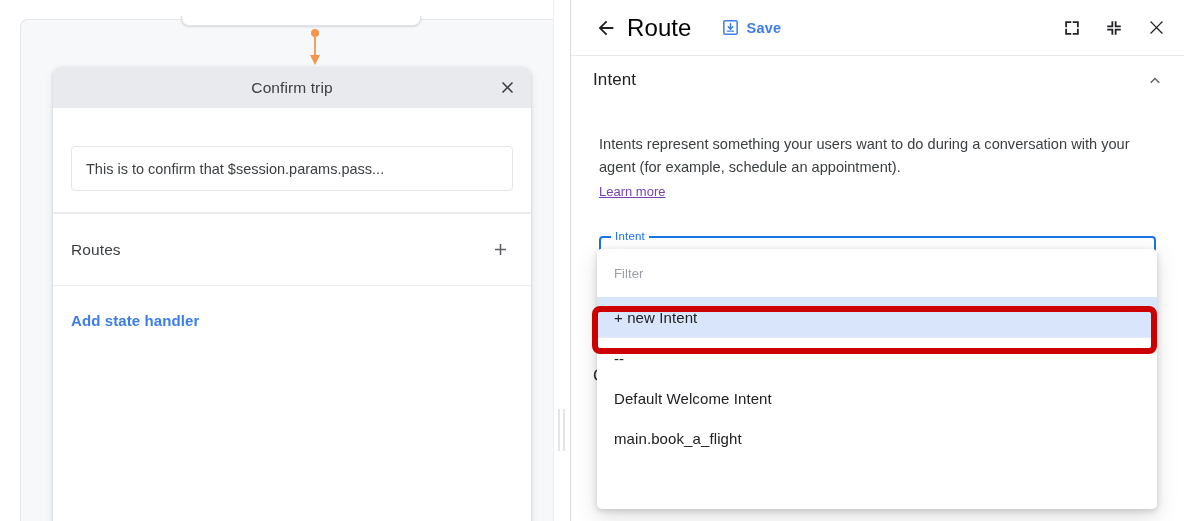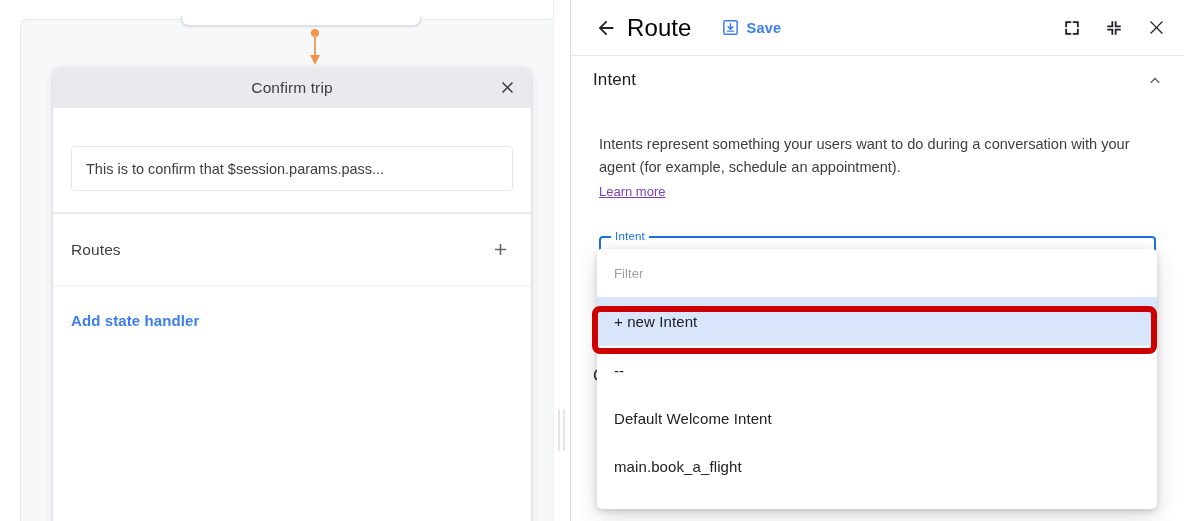--- a/index.html
+++ b/index.html
@@ -315,21 +315,21 @@
     height: 48px;
     display: flex; align-items: center;
     padding: 0 17px;
     font-size: 13px;
     color: #9aa0a6;
     background: #fff;
     cursor: text;
     letter-spacing: .1px;
   }
   .dd-option {
-    height: 48px;
+    height: 40px;
     display: flex; align-items: center;
     padding: 0 17px;
     font-size: 15px;
     color: #202124;
     cursor: pointer;
     letter-spacing: .1px;
     background: #ffffff;
   }
   .dd-option.selected { background: #d9e5fb; }
   .dd-sep { height: 1px; background: #e8eaed; margin: 0 0 0 0; }

